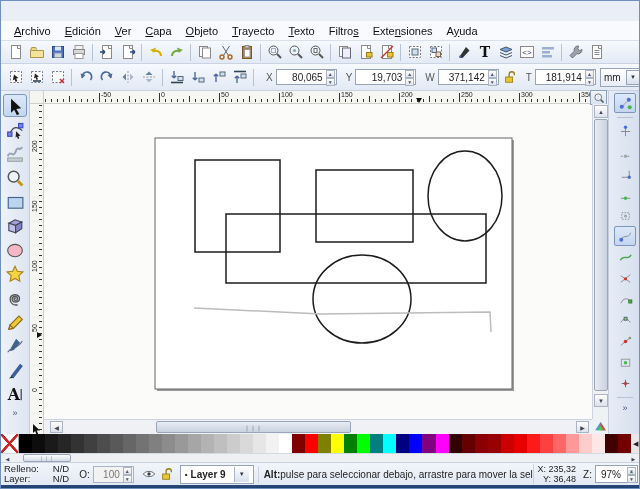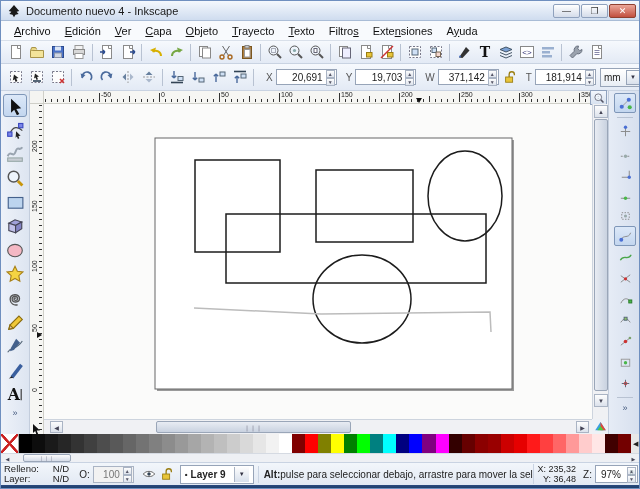--- a/index.html
+++ b/index.html
@@ -93,33 +93,20 @@
   .zbox .val{width:30px;text-align:center;font-size:10px;}
   .bottomedge{position:absolute;left:0;top:484px;width:640px;height:5px;background:linear-gradient(#2a4a7f,#16365c);}
   .grip{position:absolute;right:2px;top:469px;width:8px;height:10px;color:#9aa;font-size:7px;}
   .cursorarrow{position:absolute;left:2px;top:318px;width:9px;height:12px;}
 </style>
 </head>
 <body>
 
 <div class="window">
 
-  <div class="titlebar">
-    <span class="appicon">
-      <svg viewBox="0 0 16 16">
-          <path d="M8 1l6 7-3 .8 2.3 2.7-3.6.9L8 15l-1.7-2.6-3.6-.9L5 8.8 2 8z" fill="#1a1a1a"></path>
-        </svg>
-    </span>
-    <span class="title">Documento nuevo 4 - Inkscape</span>
-    <span class="winbtns">
-      <span class="winbtn">—</span>
-      <span class="winbtn">❐</span>
-      <span class="winbtn close">✕</span>
-    </span>
-  </div>
 
   <div class="menubar" id="menubar">
       <span class="menuitem"><u>A</u>rchivo</span>
       <span class="menuitem"><u>E</u>dición</span>
       <span class="menuitem"><u>V</u>er</span>
       <span class="menuitem"><u>C</u>apa</span>
       <span class="menuitem"><u>O</u>bjeto</span>
       <span class="menuitem"><u>T</u>rayecto</span>
       <span class="menuitem"><u>T</u>exto</span>
       <span class="menuitem">Filtro<u>s</u></span>
@@ -381,21 +368,21 @@
             <path d="M2 2.5h12" stroke="#345" stroke-width="1.6"></path>
             <path d="M5 14V7m0 0L2.8 9.2M5 7l2.2 2.2" stroke="#4a6a9c" stroke-width="1.4" fill="none"></path>
             <rect x="9" y="5" width="5" height="4" fill="#cfe0f5" stroke="#567"></rect>
           </svg>
         </span>
         <span class="tbsep"></span>
       </span>
     <span class="fieldgrp">
       <span class="flabel">X</span>
       <span class="spinbox">
-          <span class="val">20,691</span>
+          <span class="val">80,065</span>
           <span class="spinner">
             <span>▲</span>
             <span>▼</span>
           </span>
         </span>
     </span>
     <span class="fieldgrp">
       <span class="flabel">Y</span>
       <span class="spinbox">
           <span class="val">19,703</span>

